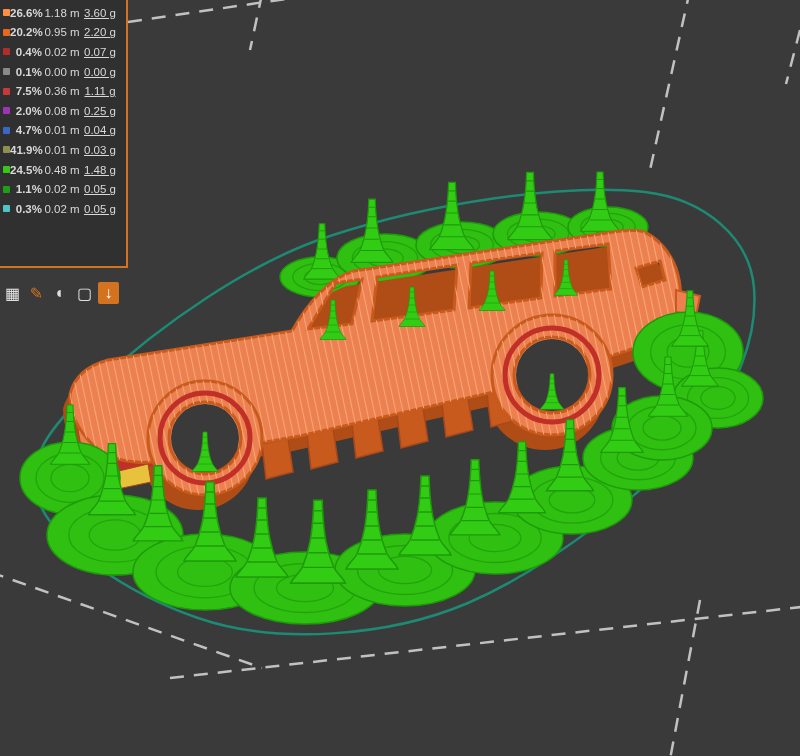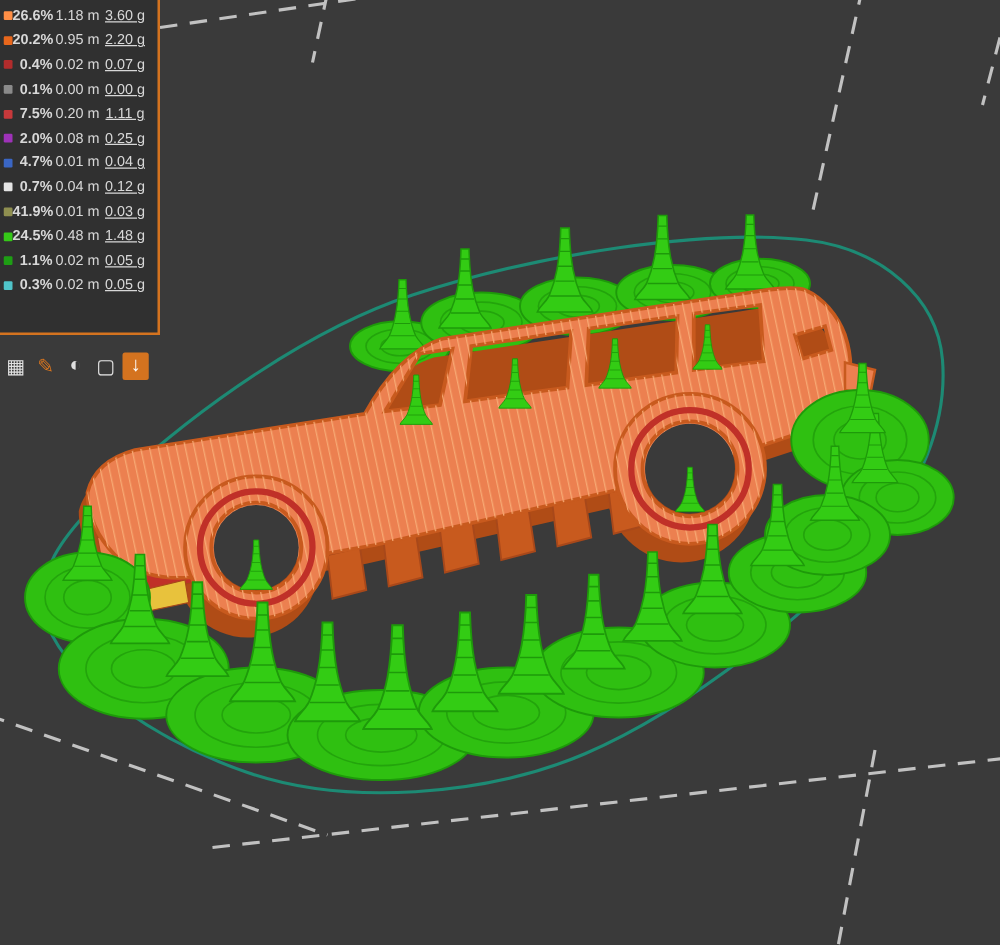--- a/index.html
+++ b/index.html
@@ -217,40 +217,34 @@
   </div>
   <div class="lrow">
     <span class="sw" style="background: rgb(138, 138, 138);"></span>
     <span class="pct">0.1%</span>
     <span class="len">0.00 m</span>
     <span class="wgt">0.00 g</span>
   </div>
   <div class="lrow">
     <span class="sw" style="background: rgb(200, 57, 59);"></span>
     <span class="pct">7.5%</span>
-    <span class="len">0.20 m</span>
+    <span class="len">0.36 m</span>
     <span class="wgt">1.11 g</span>
   </div>
   <div class="lrow">
     <span class="sw" style="background: rgb(158, 50, 184);"></span>
     <span class="pct">2.0%</span>
     <span class="len">0.08 m</span>
     <span class="wgt">0.25 g</span>
   </div>
   <div class="lrow">
     <span class="sw" style="background: rgb(58, 102, 196);"></span>
     <span class="pct">4.7%</span>
     <span class="len">0.01 m</span>
     <span class="wgt">0.04 g</span>
-  </div>
-  <div class="lrow">
-    <span class="sw" style="background: rgb(228, 228, 228);"></span>
-    <span class="pct">0.7%</span>
-    <span class="len">0.04 m</span>
-    <span class="wgt">0.12 g</span>
   </div>
   <div class="lrow">
     <span class="sw" style="background: rgb(143, 143, 80);"></span>
     <span class="pct">41.9%</span>
     <span class="len">0.01 m</span>
     <span class="wgt">0.03 g</span>
   </div>
   <div class="lrow">
     <span class="sw" style="background: rgb(53, 200, 24);"></span>
     <span class="pct">24.5%</span>

